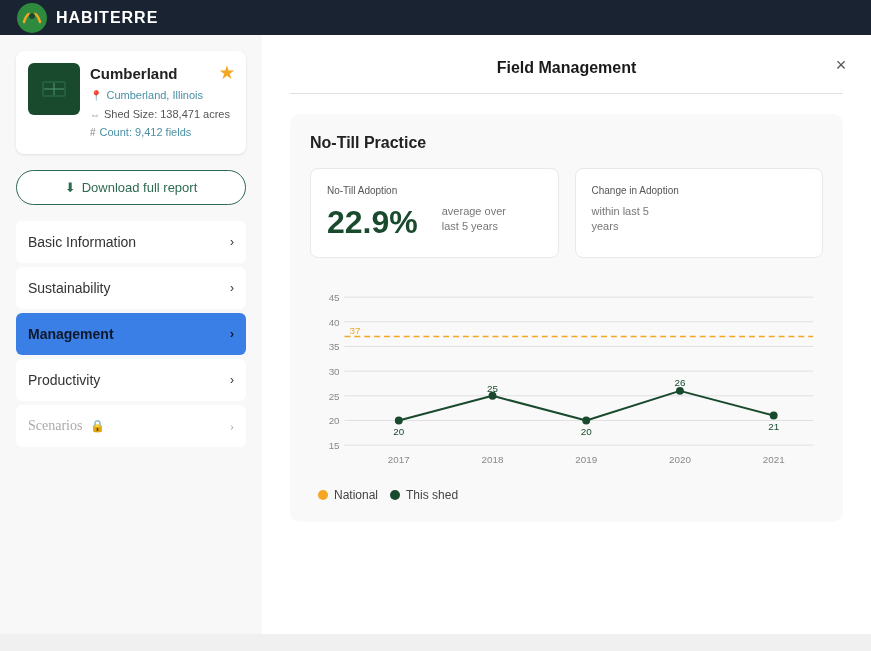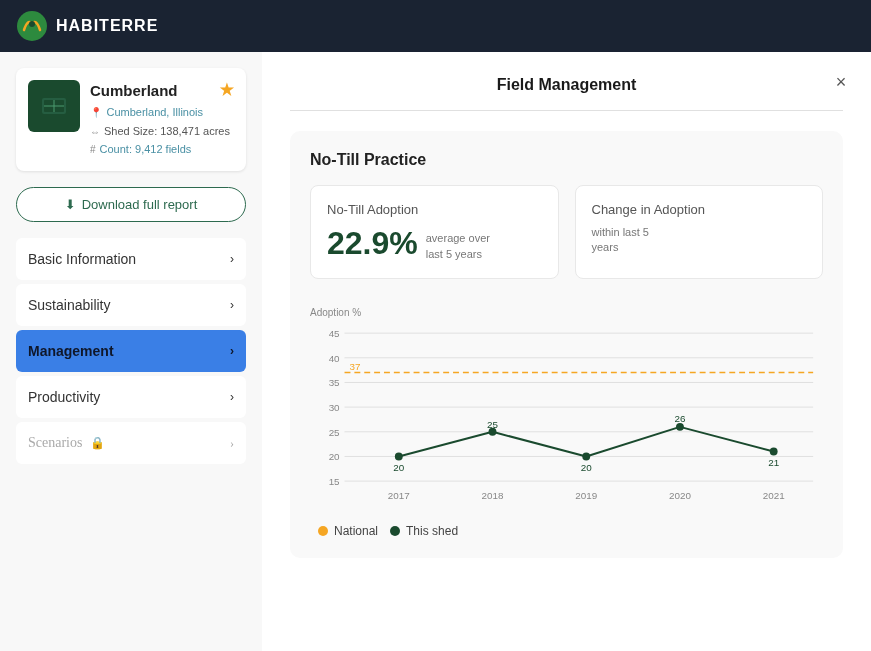--- a/index.html
+++ b/index.html
@@ -1,21 +1,21 @@
 <!DOCTYPE html>
 <html><head>
   <meta charset="utf-8">
   <style>
     * { box-sizing: border-box; margin: 0; padding: 0; }
     body { font-family: -apple-system, BlinkMacSystemFont, 'Segoe UI', sans-serif; background: #f0f0f0; width: 871px; height: 651px; overflow: hidden; }
 
     
     .header {
       background: #1a2332;
-      height: 52px;
+      height: 35px;
       display: flex;
       align-items: center;
       padding: 0 16px;
     }
     .logo-container {
       display: flex;
       align-items: center;
       gap: 8px;
     }
     .logo-icon {
@@ -180,28 +180,28 @@
       margin-bottom: 20px;
     }
     .stat-card {
       flex: 1;
       background: white;
       border-radius: 8px;
       padding: 16px;
       border: 1px solid #e8e8e8;
     }
     .stat-label {
-      font-size: 13px;
+      font-size: 10px;
       color: #555;
       margin-bottom: 8px;
     }
     .stat-value-row {
       display: flex;
-      align-items: flex-end;
-      gap: 8px;
+      align-items: flex-start;
+      gap: 24px;
     }
     .stat-value {
       font-size: 32px;
       font-weight: 700;
       color: #1a4a2e;
     }
     .stat-desc {
       font-size: 11px;
       color: #777;
       max-width: 80px;
@@ -347,21 +347,20 @@
         </div>
         <div class="stat-card">
           <div class="stat-label">Change in Adoption</div>
           <div class="stat-value-row">
             <span class="stat-desc">within last 5 years</span>
           </div>
         </div>
       </div>
 
       <div class="chart-container">
-        <div class="chart-y-label">Adoption %</div>
         <div class="chart-svg-wrapper">
           <svg viewBox="0 0 520 190" width="100%" height="190">
 
             <line x1="35" y1="160" x2="510" y2="160" stroke="#e0e0e0" stroke-width="1"></line>
             <line x1="35" y1="135" x2="510" y2="135" stroke="#e0e0e0" stroke-width="1"></line>
             <line x1="35" y1="110" x2="510" y2="110" stroke="#e0e0e0" stroke-width="1"></line>
             <line x1="35" y1="85" x2="510" y2="85" stroke="#e0e0e0" stroke-width="1"></line>
             <line x1="35" y1="60" x2="510" y2="60" stroke="#e0e0e0" stroke-width="1"></line>
             <line x1="35" y1="35" x2="510" y2="35" stroke="#e0e0e0" stroke-width="1"></line>
             <line x1="35" y1="10" x2="510" y2="10" stroke="#e0e0e0" stroke-width="1"></line>

